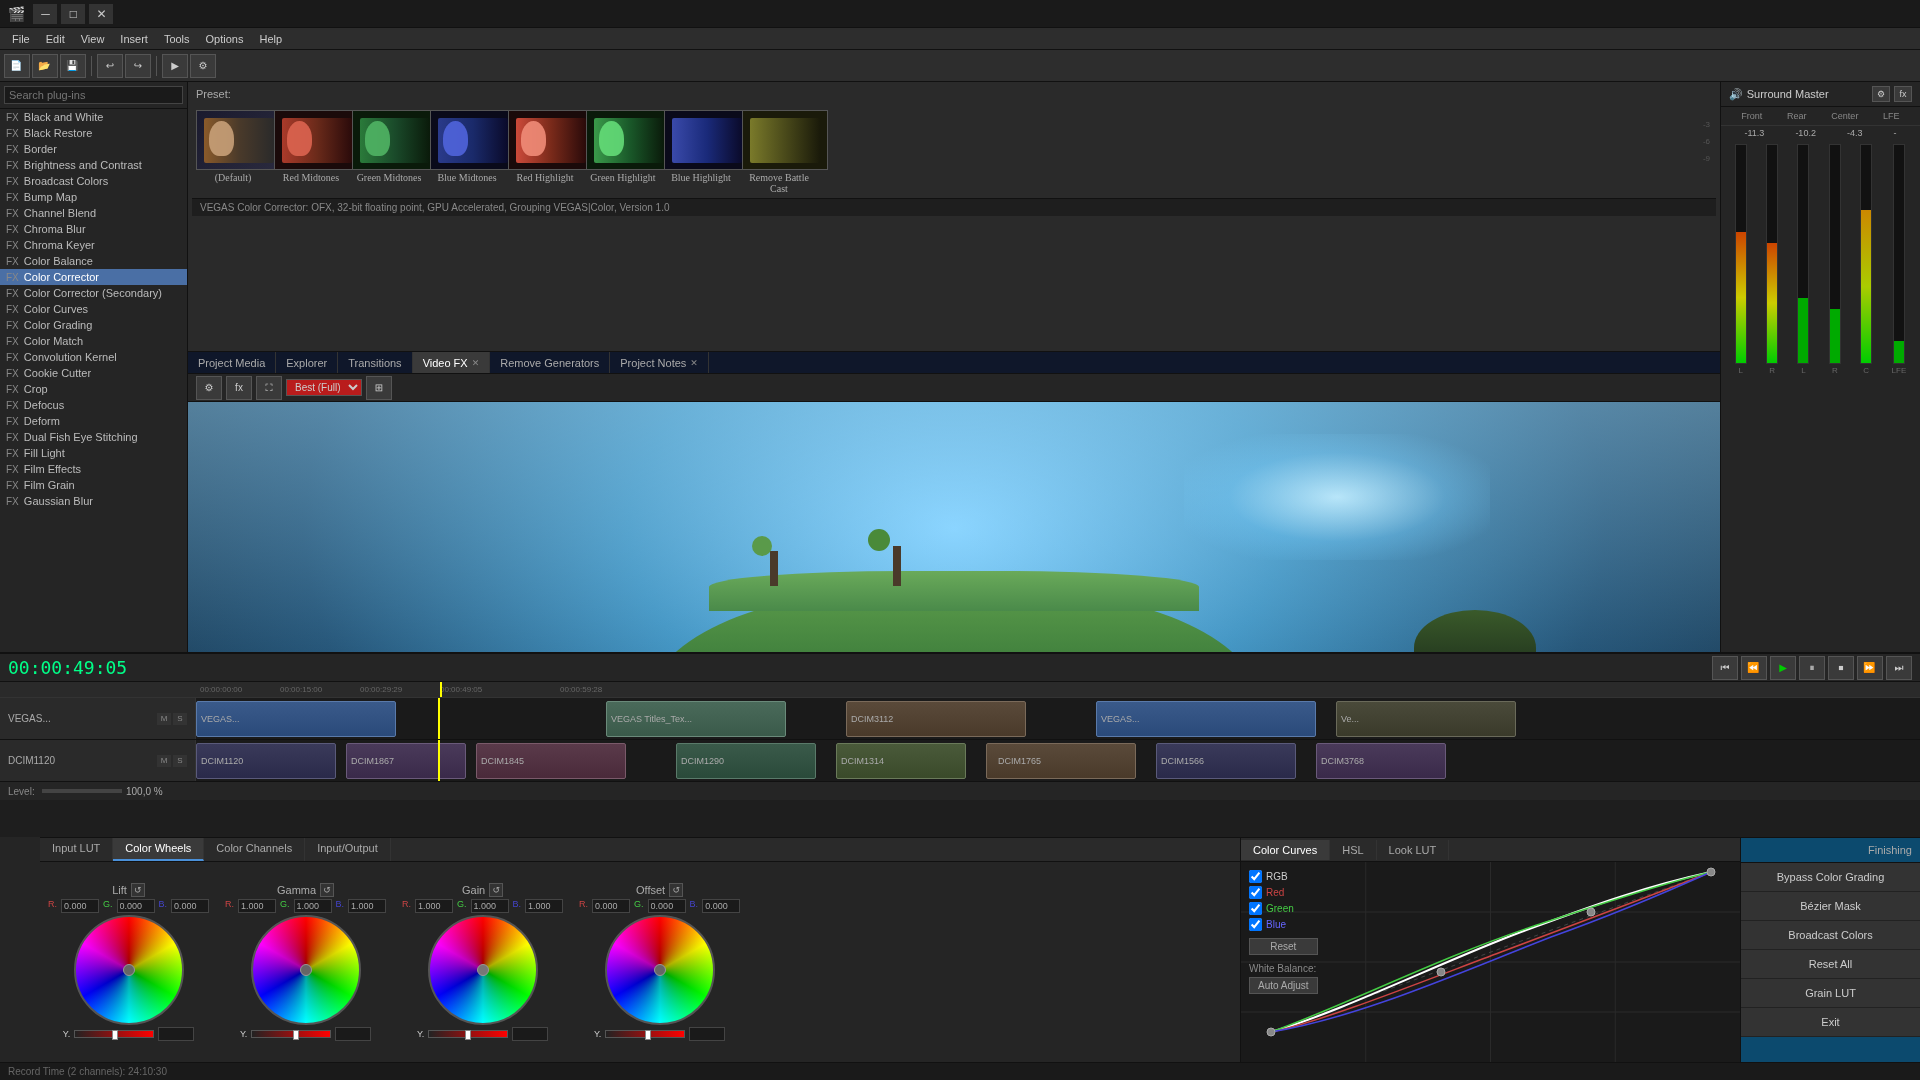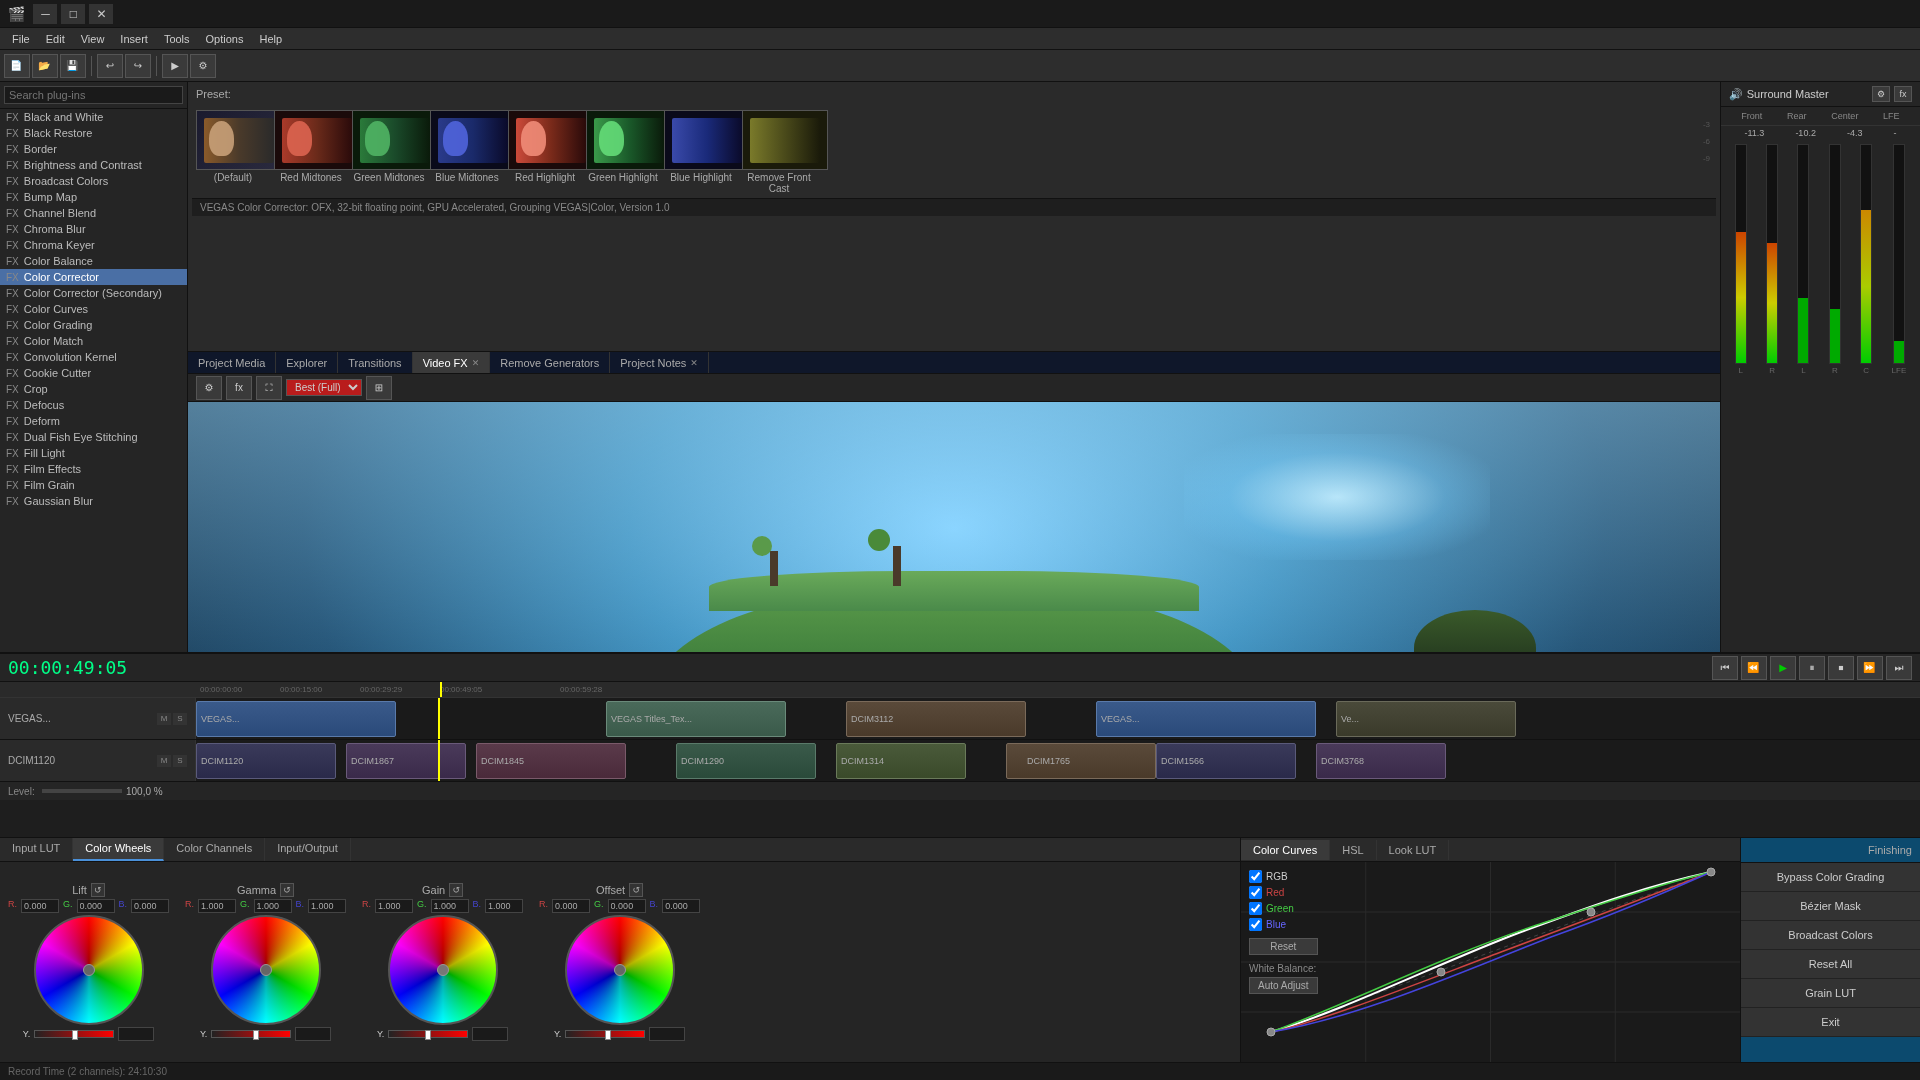--- a/index.html
+++ b/index.html
@@ -30,41 +30,41 @@
     #plugin-list { flex: 1; overflow-y: auto; }
     .plugin-item { padding: 2px 6px; cursor: pointer; color: #bbb; font-size: 11px; white-space: nowrap; }
     .plugin-item.selected { background: #4a6fa5; color: #fff; }
     .plugin-item .fx-prefix { color: #888; margin-right: 2px; font-size: 10px; }
 
     
     #center-panel { flex: 1; display: flex; flex-direction: column; }
     #presets-area { height: 270px; background: #2a2a2a; border-bottom: 1px solid #111; padding: 4px; }
     #presets-header { font-size: 11px; color: #aaa; margin-bottom: 4px; padding: 2px 4px; }
     #presets-grid { display: flex; flex-wrap: wrap; gap: 4px; padding: 4px; }
-    .preset-item { width: 74px; cursor: pointer; text-align: center; }
+    .preset-item { width: 74px; cursor: pointer; text-align: center; font-family: Liberation Serif, serif; }
     .preset-thumb { width: 86px; height: 60px; background: #333; border: 1px solid #555; overflow: hidden; position: relative; }
     .preset-name { font-size: 10px; color: #aaa; margin-top: 2px; }
 
     
     #video-area { flex: 1; display: flex; flex-direction: column; position: relative; }
     #video-preview { flex: 1; background: #000; position: relative; overflow: hidden; }
     #video-controls { height: 32px; background: #1e1e1e; display: flex; align-items: center; padding: 0 8px; gap: 4px; border-top: 1px solid #111; }
     #video-info { background: #1e1e1e; padding: 2px 8px; font-size: 10px; color: #888; display: flex; gap: 40px; border-top: 1px solid #111; }
 
     
     #right-panel { width: 200px; background: #252525; border-left: 1px solid #111; display: flex; flex-direction: column; }
     #surround-header { padding: 4px 8px; border-bottom: 1px solid #111; font-size: 11px; color: #ccc; display: flex; align-items: center; gap: 4px; }
     #master-bus { height: 40px; background: #1e1e1e; border-top: 1px solid #111; display: flex; align-items: center; padding: 0 8px; font-size: 10px; color: #888; }
 
     
     #bottom-panel { height: 410px; display: flex; flex-direction: column; }
     #timeline-area { height: 185px; background: #1e1e1e; border-top: 2px solid #111; overflow: hidden; }
 
     
-    #color-area { height: 225px; background: #252525; border-top: 1px solid #111; display: flex; }
+    #color-area { height: 225px; background: #252525; border-top: 1px solid #111; display: flex; margin-left: 40px; }
     #color-left { flex: 1; display: flex; flex-direction: column; }
     #color-tabs { height: 24px; background: #2a2a2a; display: flex; border-bottom: 1px solid #111; }
     .color-tab { padding: 4px 12px; cursor: pointer; color: #aaa; font-size: 11px; border-right: 1px solid #333; }
     .color-tab.active { background: #3a3a3a; color: #fff; border-bottom: 2px solid #4a90d9; }
 
     
     #color-right { width: 500px; background: #222; border-left: 1px solid #111; display: flex; flex-direction: column; }
     .curves-tab { padding: 4px 12px; cursor: pointer; color: #aaa; font-size: 11px; border-right: 1px solid #333; }
     .curves-tab.active { background: #3a3a3a; color: #fff; }
 
@@ -255,21 +255,21 @@
           <div class="preset-name">Blue Highlight</div>
         </div>
 
         <div class="preset-item">
           <div class="preset-thumb" style="background:#1a1a0a;">
             <div style="width:100%;height:100%;display:flex;align-items:center;justify-content:center;">
               <div style="width:70px;height:45px;background:linear-gradient(90deg,#7a7a2a 0%,#4a4a1a 50%,#1a1a0a 100%);border-radius:2px;">
               </div>
             </div>
           </div>
-          <div class="preset-name">Remove Front Cast</div>
+          <div class="preset-name">Remove Battle Cast</div>
         </div>
       </div>
 
       <div style="background:#1e1e1e; padding:3px 8px; font-size:10px; color:#888; border-top:1px solid #111;">
         <span>VEGAS Color Corrector: OFX, 32-bit floating point, GPU Accelerated, Grouping VEGAS|Color, Version 1.0</span>
       </div>
     </div>
 
     <div id="panel-tabs">
       <div class="panel-tab">Project Media</div>
@@ -471,21 +471,21 @@
           <button style="width:14px;height:12px;background:#333;border:none;color:#888;font-size:8px;cursor:pointer;">M</button>
           <button style="width:14px;height:12px;background:#333;border:none;color:#888;font-size:8px;cursor:pointer;">S</button>
         </div>
       </div>
       <div style="flex:1; position:relative; overflow:hidden; background:#1a1a1a;">
         <div style="position:absolute;left:0;top:3px;width:140px;height:36px;background:linear-gradient(180deg,#3a3a5a,#2a2a4a);border:1px solid #5a5a7a;border-radius:2px;display:flex;align-items:center;padding:0 4px;font-size:9px;color:#aaa;">DCIM1120</div>
         <div style="position:absolute;left:150px;top:3px;width:120px;height:36px;background:linear-gradient(180deg,#4a3a5a,#3a2a4a);border:1px solid #6a5a7a;border-radius:2px;display:flex;align-items:center;padding:0 4px;font-size:9px;color:#aaa;">DCIM1867</div>
         <div style="position:absolute;left:280px;top:3px;width:150px;height:36px;background:linear-gradient(180deg,#5a3a4a,#4a2a3a);border:1px solid #7a5a6a;border-radius:2px;display:flex;align-items:center;padding:0 4px;font-size:9px;color:#aaa;">DCIM1845</div>
         <div style="position:absolute;left:480px;top:3px;width:140px;height:36px;background:linear-gradient(180deg,#3a5a4a,#2a4a3a);border:1px solid #5a7a6a;border-radius:2px;display:flex;align-items:center;padding:0 4px;font-size:9px;color:#aaa;">DCIM1290</div>
         <div style="position:absolute;left:640px;top:3px;width:130px;height:36px;background:linear-gradient(180deg,#4a5a3a,#3a4a2a);border:1px solid #6a7a5a;border-radius:2px;display:flex;align-items:center;padding:0 4px;font-size:9px;color:#aaa;">DCIM1314</div>
-        <div style="position:absolute;left:790px;top:3px;width:150px;height:36px;background:linear-gradient(180deg,#5a4a3a,#4a3a2a);border:1px solid #7a6a5a;border-radius:2px;display:flex;align-items:center;padding:0 20px;font-size:9px;color:#aaa;margin-left:20px;">DCIM1765</div>
+        <div style="position:absolute;left:790px;top:3px;width:150px;height:36px;background:linear-gradient(180deg,#5a4a3a,#4a3a2a);border:1px solid #7a6a5a;border-radius:2px;display:flex;align-items:center;padding:0 11px;font-size:9px;color:#aaa;">DCIM1765</div>
         <div style="position:absolute;left:960px;top:3px;width:140px;height:36px;background:linear-gradient(180deg,#3a3a5a,#2a2a4a);border:1px solid #5a5a7a;border-radius:2px;display:flex;align-items:center;padding:0 4px;font-size:9px;color:#aaa;">DCIM1566</div>
         <div style="position:absolute;left:1120px;top:3px;width:130px;height:36px;background:linear-gradient(180deg,#4a3a5a,#3a2a4a);border:1px solid #6a5a7a;border-radius:2px;display:flex;align-items:center;padding:0 4px;font-size:9px;color:#aaa;">DCIM3768</div>
 
         <div style="position:absolute;left:242px;top:0;width:2px;height:100%;background:#ffff00;"></div>
       </div>
     </div>
 
     <div style="display:flex; align-items:center; gap:4px; padding:1px 8px; background:#252525; height:18px;">
       <span style="font-size:10px;color:#888;width:30px;">Level:</span>
       <div style="width:80px;height:4px;background:#444;"></div>

